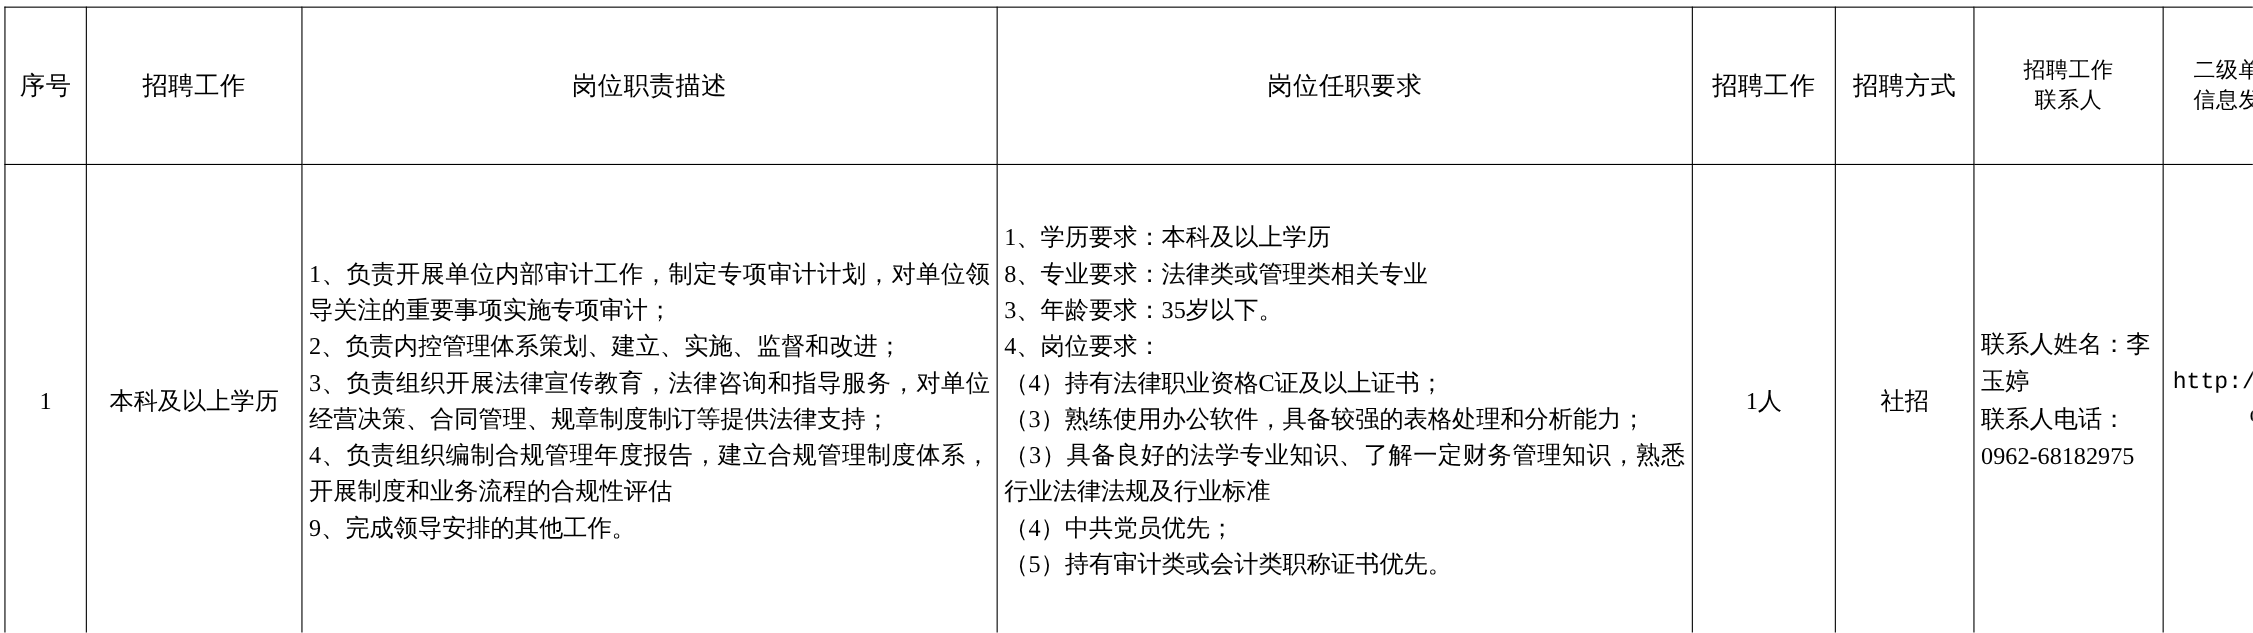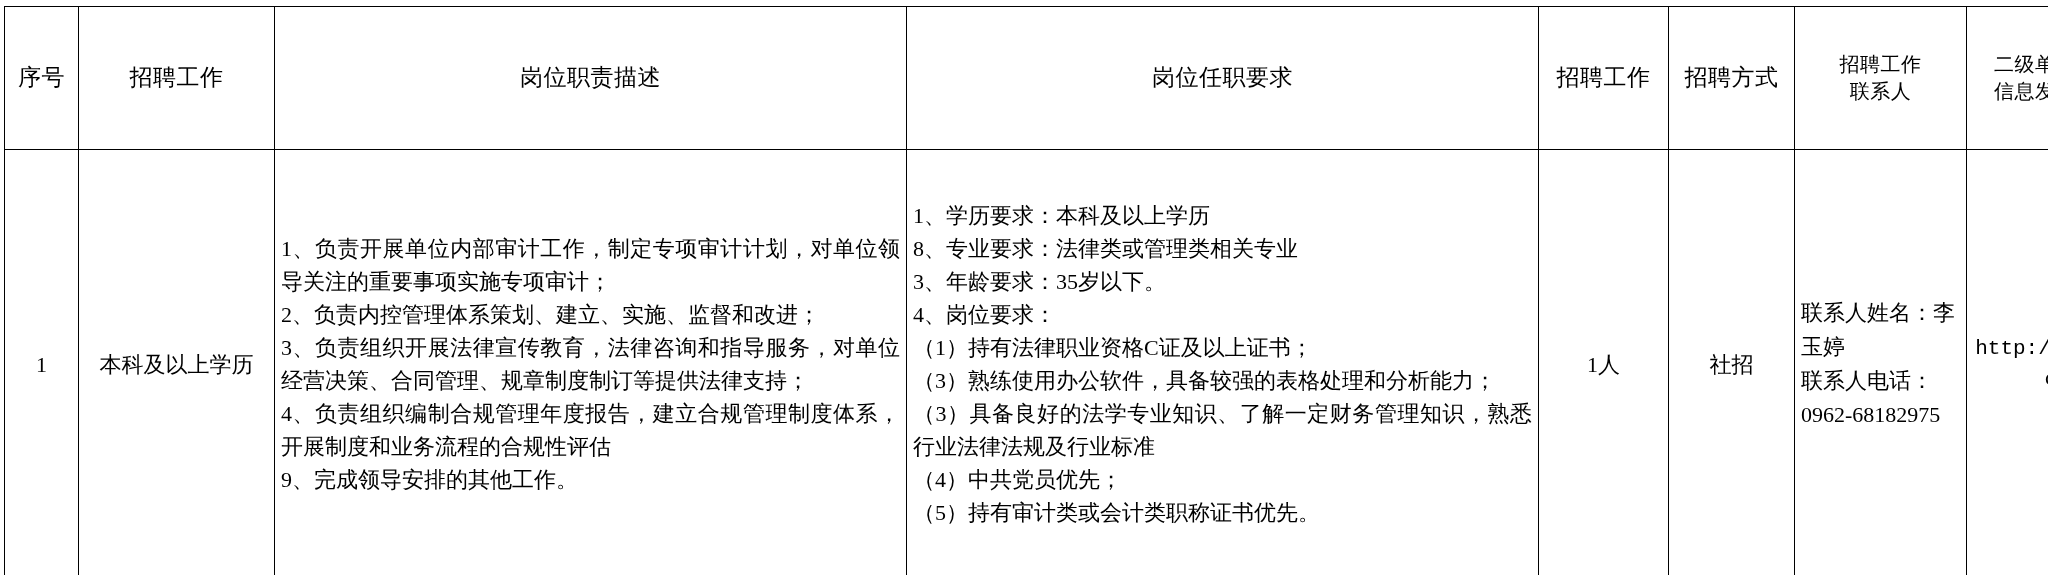--- a/index.html
+++ b/index.html
@@ -130,21 +130,21 @@
             <div>4、负责组织编制合规管理年度报告，建立合规管理制度体系，开展制度和业务流程的合规性评估</div>
             <div>9、完成领导安排的其他工作。</div>
           </div>
         </td>
         <td class="body-cell req-cell">
           <div class="cell-lines">
             <div>1、学历要求：本科及以上学历</div>
             <div>8、专业要求：法律类或管理类相关专业</div>
             <div>3、年龄要求：35岁以下。</div>
             <div>4、岗位要求：</div>
-            <div>（1）持有法律职业资格C证及以上证书；</div>
+            <div>（4）持有法律职业资格C证及以上证书；</div>
             <div>（3）熟练使用办公软件，具备较强的表格处理和分析能力；</div>
             <div>（3）具备良好的法学专业知识、了解一定财务管理知识，熟悉行业法律法规及行业标准</div>
             <div>（4）中共党员优先；</div>
             <div>（5）持有审计类或会计类职称证书优先。</div>
           </div>
         </td>
         <td class="center"><span>1人</span></td>
         <td class="center"><span>社招</span></td>
         <td>
           <div class="contact-block">

